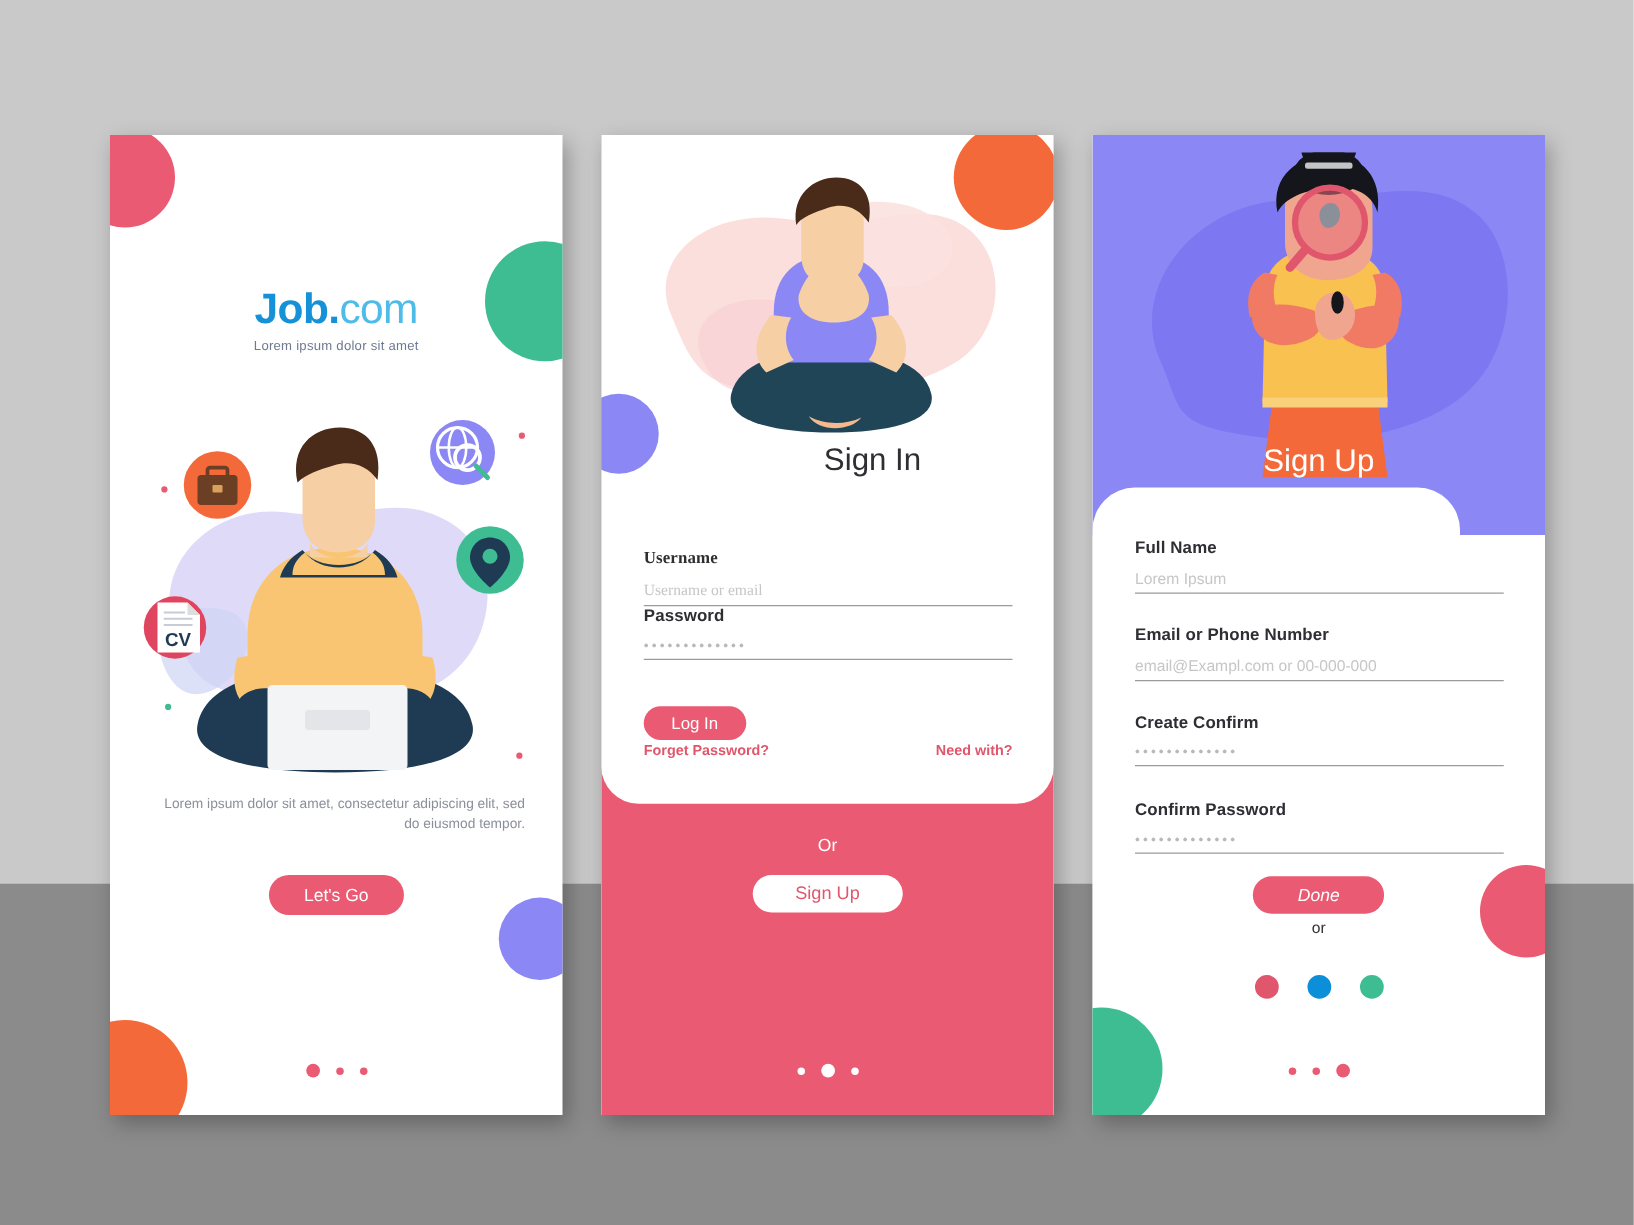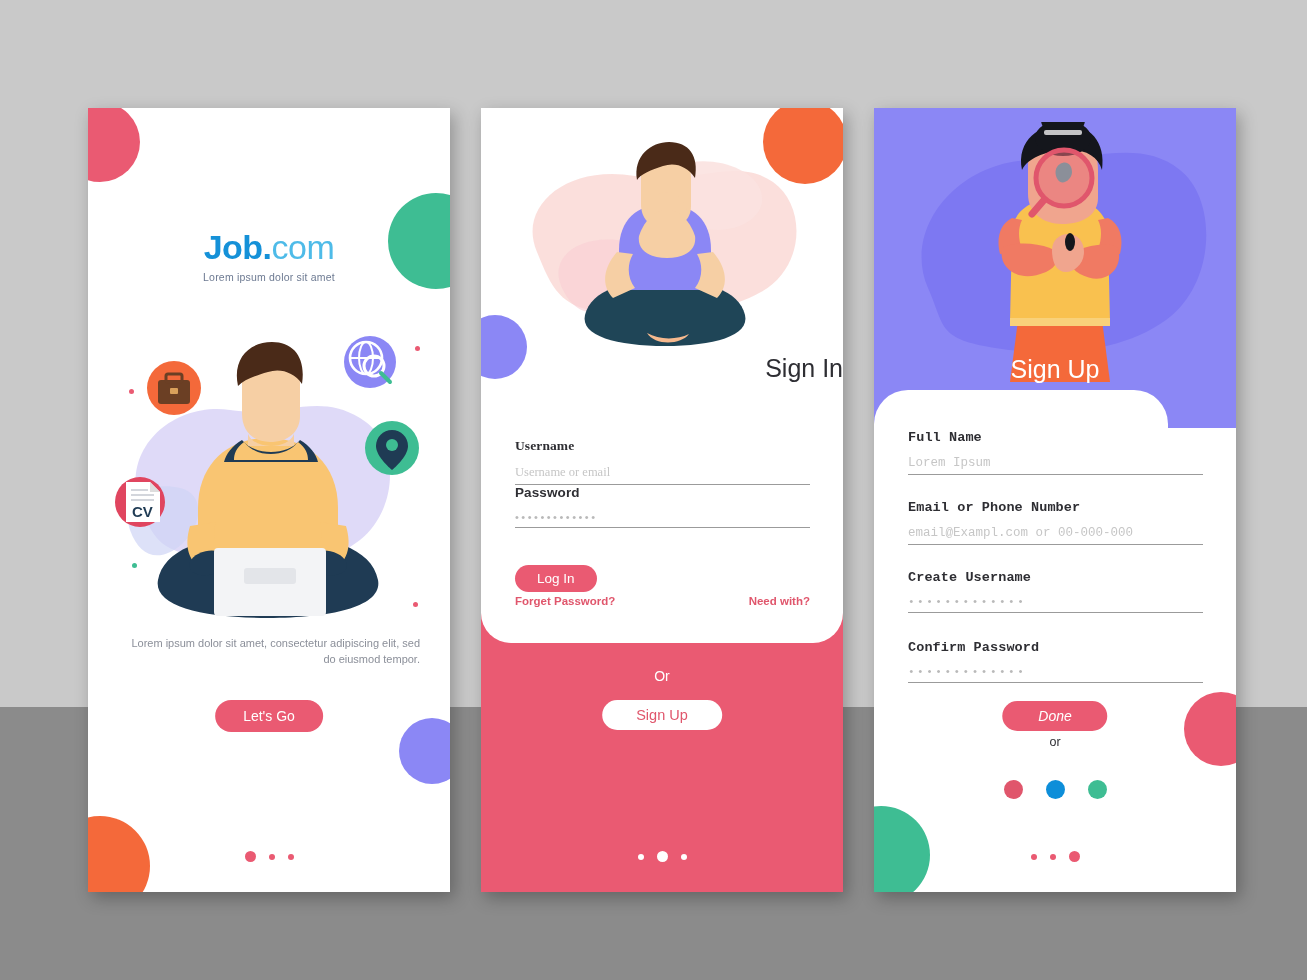--- a/index.html
+++ b/index.html
@@ -70,22 +70,22 @@
   .s2-white-card {
     position: absolute; left: 0; top: 0; width: 362px; height: 535px;
     background: #fff; border-bottom-left-radius: 30px; border-bottom-right-radius: 30px;
     z-index: 3;
   }
   .s2-pink {
     position: absolute; left: 0; top: 0; width: 362px; height: 784px;
     background: #ea5a72; z-index: 1;
   }
   .title-dark {
-    position: absolute; top: 246px; width: 100%; text-align: right;
-    font-size: 25px; color: #2e2e33; font-weight: normal;
+    position: absolute; top: 246px; width: 100%; text-align: center;
+    font-size: 25px; color: #2e2e33; font-weight: normal; margin-left: 36px;
   }
   .field { position: absolute; left: 34px; width: 295px; }
   .field-label { font-size: 13.5px; color: #2e2e33; font-weight: bold; letter-spacing: .1px; }
   .field-input {
     margin-top: 11px; width: 100%; border: none; border-bottom: 1.4px solid #9b9b9b;
     background: transparent; font-family: inherit; font-size: 12.5px;
     color: #c8c8c8; padding: 0 0 4px 0; outline: none;
   }
   .field-input::placeholder { color: #c6c6c6; }
   .field-input.dots-val { letter-spacing: 2.5px; color: #b9b9b9; font-size: 11px; }
@@ -101,21 +101,21 @@
   .or-text { position: absolute; width: 100%; text-align: center; color: #fff; font-size: 14px; }
   .btn-signup-white {
     position: absolute; left: 50%; transform: translateX(-50%);
     background: #fff; color: #e0566c; font-size: 14.5px; padding: 7px 34px;
   }
 
   
   .s3-purple { position: absolute; left:0; top:0; width: 362px; height: 320px; background: #8b87f5; z-index:1; }
   .s3-white {
     position: absolute; left: 0; top: 282px; width: 294px; height: 502px;
-    background: #fff; border-top-left-radius: 34px; border-top-right-radius: 34px; z-index: 3; font-family: Liberation Mono, monospace;
+    background: #fff; border-top-left-radius: 34px; border-top-right-radius: 34px; z-index: 3;
   }
   .title-light {
     position: absolute; top: 247px; width: 100%; text-align: center;
     font-size: 25px; color: #ffffff; z-index: 4;
   }
   .btn-done {
     position: absolute; left: 50%; transform: translateX(-50%); top: 593px;
     background: #ea5a72; color: #fff; font-size: 14px; padding: 7px 36px;
   }
   .s3-or { position: absolute; top: 627px; width: 100%; text-align: center; font-size: 12.5px; color: #2e2e33; }
@@ -317,21 +317,21 @@
     <div class="s3-white">
       <div class="field" style="top:40px;">
         <div class="field-label">Full Name</div>
         <input class="field-input" type="text" placeholder="Lorem Ipsum" style="">
       </div>
       <div class="field" style="top:110px;">
         <div class="field-label">Email or Phone Number</div>
         <input class="field-input" type="text" placeholder="email@Exampl.com or 00-000-000" style="">
       </div>
       <div class="field" style="top:180px;">
-        <div class="field-label">Create Username</div>
+        <div class="field-label">Create Confirm</div>
         <input class="field-input dots-val" type="text" value="•••••••••••••" style="">
       </div>
       <div class="field" style="top:250px;">
         <div class="field-label">Confirm Password</div>
         <input class="field-input dots-val" type="text" value="•••••••••••••" style="">
       </div>
     </div>
 
     <button class="pill-btn btn-done" style="z-index:6;font-style:italic;">Done</button>
     <div class="s3-or" style="z-index:6;">or</div>

